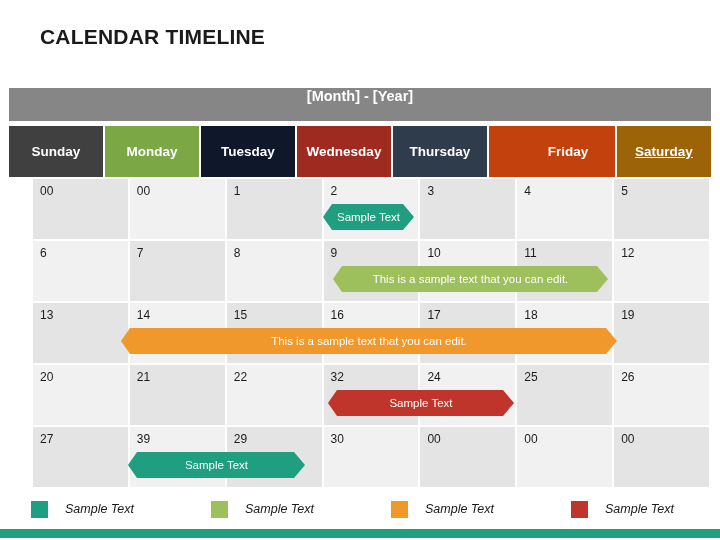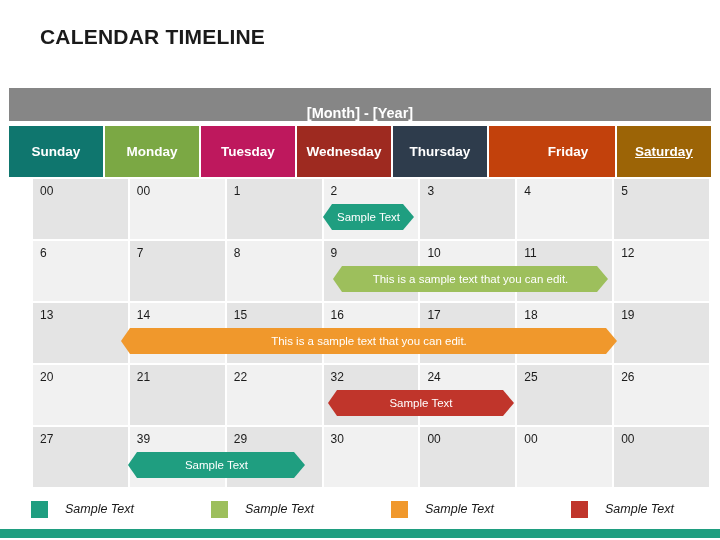--- a/index.html
+++ b/index.html
@@ -42,21 +42,21 @@
     position: absolute;
     left: 9px;
     top: 88px;
     width: 702px;
     height: 33px;
     background: #868686;
     color: #ffffff;
     font-size: 14.5px;
     font-weight: bold;
     display: flex;
-    align-items: flex-end;
+    align-items: flex-start;
     justify-content: center;
   }
 
   
   .calendar {
     position: absolute;
     left: 9px;
     top: 126px;
     width: 702px;
   }
@@ -178,27 +178,27 @@
 <div class="title-block">
   <h1 class="main-title">CALENDAR TIMELINE</h1>
 </div>
 
 <div class="month-bar">
   <span>[Month] - [Year]</span>
 </div>
 
 <div class="calendar">
   <div class="dow-row" id="dow-row">
-      <div class="dow" style="background: #0f766e;">
+      <div class="dow" style="background: #404040;">
         <span>Sunday</span>
       </div>
       <div class="dow" style="background: rgb(123, 168, 68);">
         <span>Monday</span>
       </div>
-      <div class="dow" style="background: #be185d;">
+      <div class="dow" style="background: #0f172a;">
         <span>Tuesday</span>
       </div>
       <div class="dow" style="background: rgb(158, 42, 32);">
         <span>Wednesday</span>
       </div>
       <div class="dow" style="background: rgb(46, 60, 76);">
         <span>Thursday</span>
       </div>
       <div class="dow" style="background: #c2410c; padding-left: 32px;">
         <span>Friday</span>

